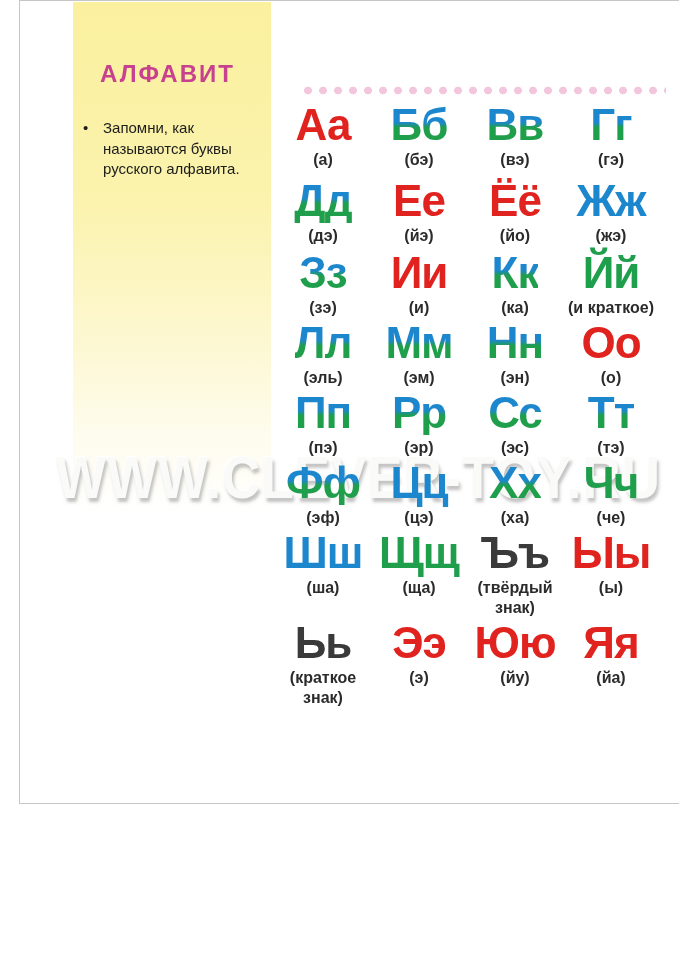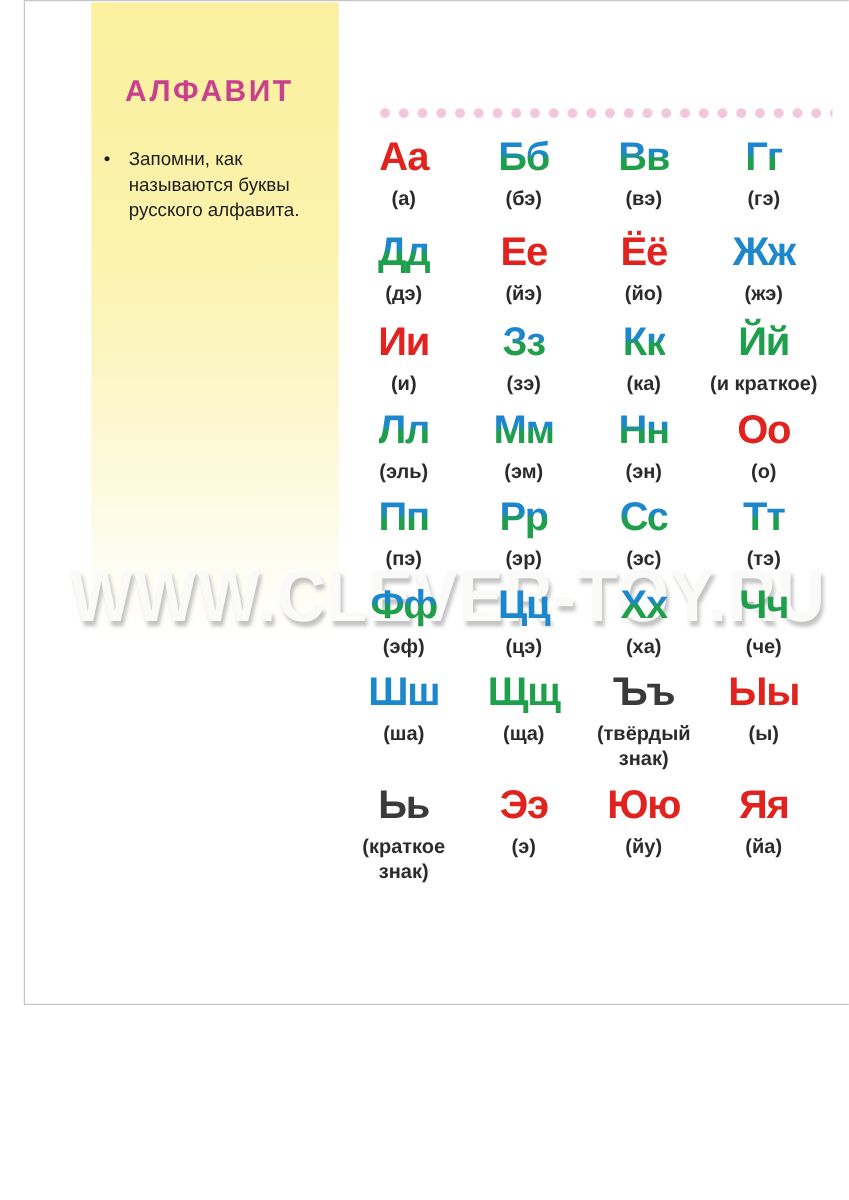--- a/index.html
+++ b/index.html
@@ -39,21 +39,21 @@
     transform:scaleY(1.12); white-space:nowrap; z-index:1; user-select:none;
   }
   
   .grid {
     position:absolute; left:255px; top:102px; width:384px; z-index:2;
     display:grid; grid-template-columns:repeat(4,1fr);
     grid-template-rows:76px 72px 70px 70px 70px 70px 90px 90px 80px;
   }
   .cell { text-align:center; }
   .letters {
-    font-size:32px; line-height:44px; font-weight:bold; letter-spacing:-1px;
+    font-size:44px; line-height:44px; font-weight:bold; letter-spacing:-1px;
     display:inline-block;
   }
   .name {
     margin-top:3px; font-size:16px; font-weight:bold; color:#2b2b2b;
     white-space:pre; line-height:1.25;
   }
   .c-red   { color:var(--red); }
   .c-blue  { color:var(--blue);text-align:center; }
   .c-green { color:var(--green); }
   .c-black { color:var(--black); }
@@ -91,22 +91,22 @@
 
   <div class="grid">
       <div class="cell"><div class="letters c-red">Аа</div><div class="name">(а)</div></div>
       <div class="cell"><div class="letters c-duo">Бб</div><div class="name">(бэ)</div></div>
       <div class="cell"><div class="letters c-duo">Вв</div><div class="name">(вэ)</div></div>
       <div class="cell"><div class="letters c-duo">Гг</div><div class="name">(гэ)</div></div>
       <div class="cell"><div class="letters c-duo">Дд</div><div class="name">(дэ)</div></div>
       <div class="cell"><div class="letters c-red">Ее</div><div class="name">(йэ)</div></div>
       <div class="cell"><div class="letters c-red">Ёё</div><div class="name">(йо)</div></div>
       <div class="cell"><div class="letters c-blue">Жж</div><div class="name">(жэ)</div></div>
+      <div class="cell"><div class="letters c-duo">Зз</div><div class="name">(зэ)</div></div>
       <div class="cell"><div class="letters c-red">Ии</div><div class="name">(и)</div></div>
-      <div class="cell"><div class="letters c-duo">Зз</div><div class="name">(зэ)</div></div>
       <div class="cell"><div class="letters c-duo">Кк</div><div class="name">(ка)</div></div>
       <div class="cell"><div class="letters c-green">Йй</div><div class="name">(и краткое)</div></div>
       <div class="cell"><div class="letters c-duo">Лл</div><div class="name">(эль)</div></div>
       <div class="cell"><div class="letters c-duo">Мм</div><div class="name">(эм)</div></div>
       <div class="cell"><div class="letters c-duo">Нн</div><div class="name">(эн)</div></div>
       <div class="cell"><div class="letters c-red">Оо</div><div class="name">(о)</div></div>
       <div class="cell"><div class="letters c-duo">Пп</div><div class="name">(пэ)</div></div>
       <div class="cell"><div class="letters c-duo">Рр</div><div class="name">(эр)</div></div>
       <div class="cell"><div class="letters c-duo">Сс</div><div class="name">(эс)</div></div>
       <div class="cell"><div class="letters c-duo">Тт</div><div class="name">(тэ)</div></div>

